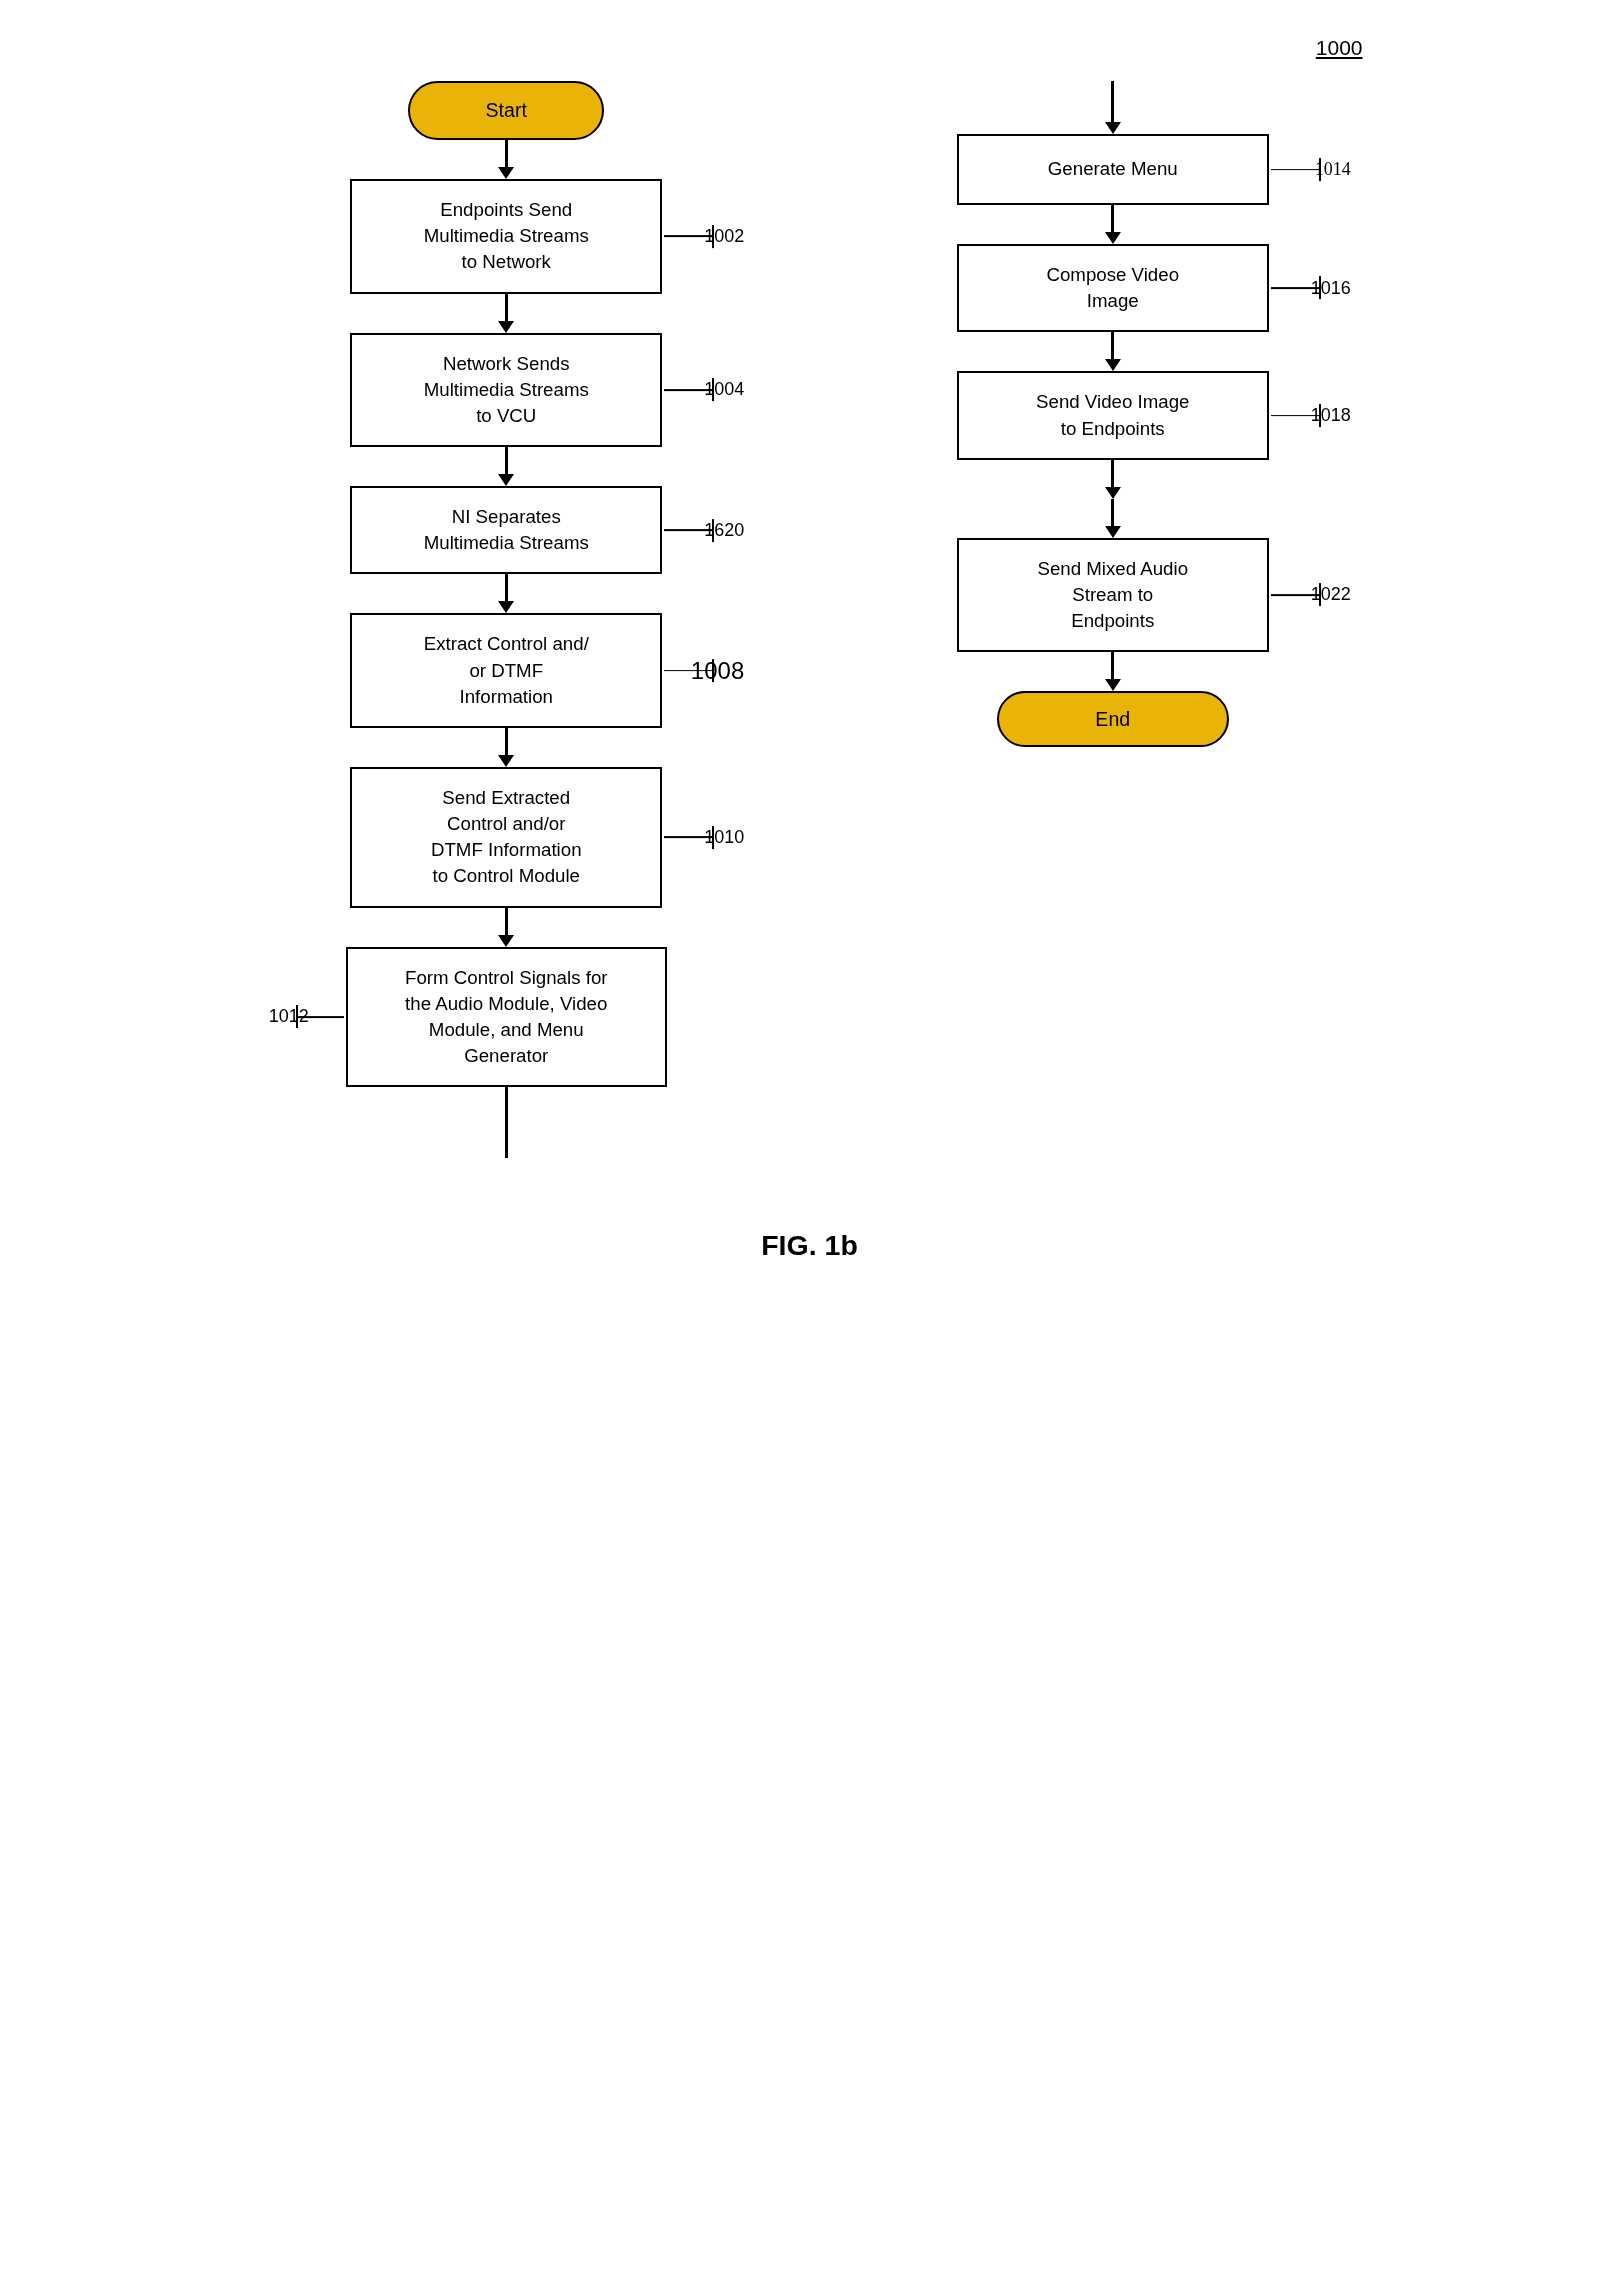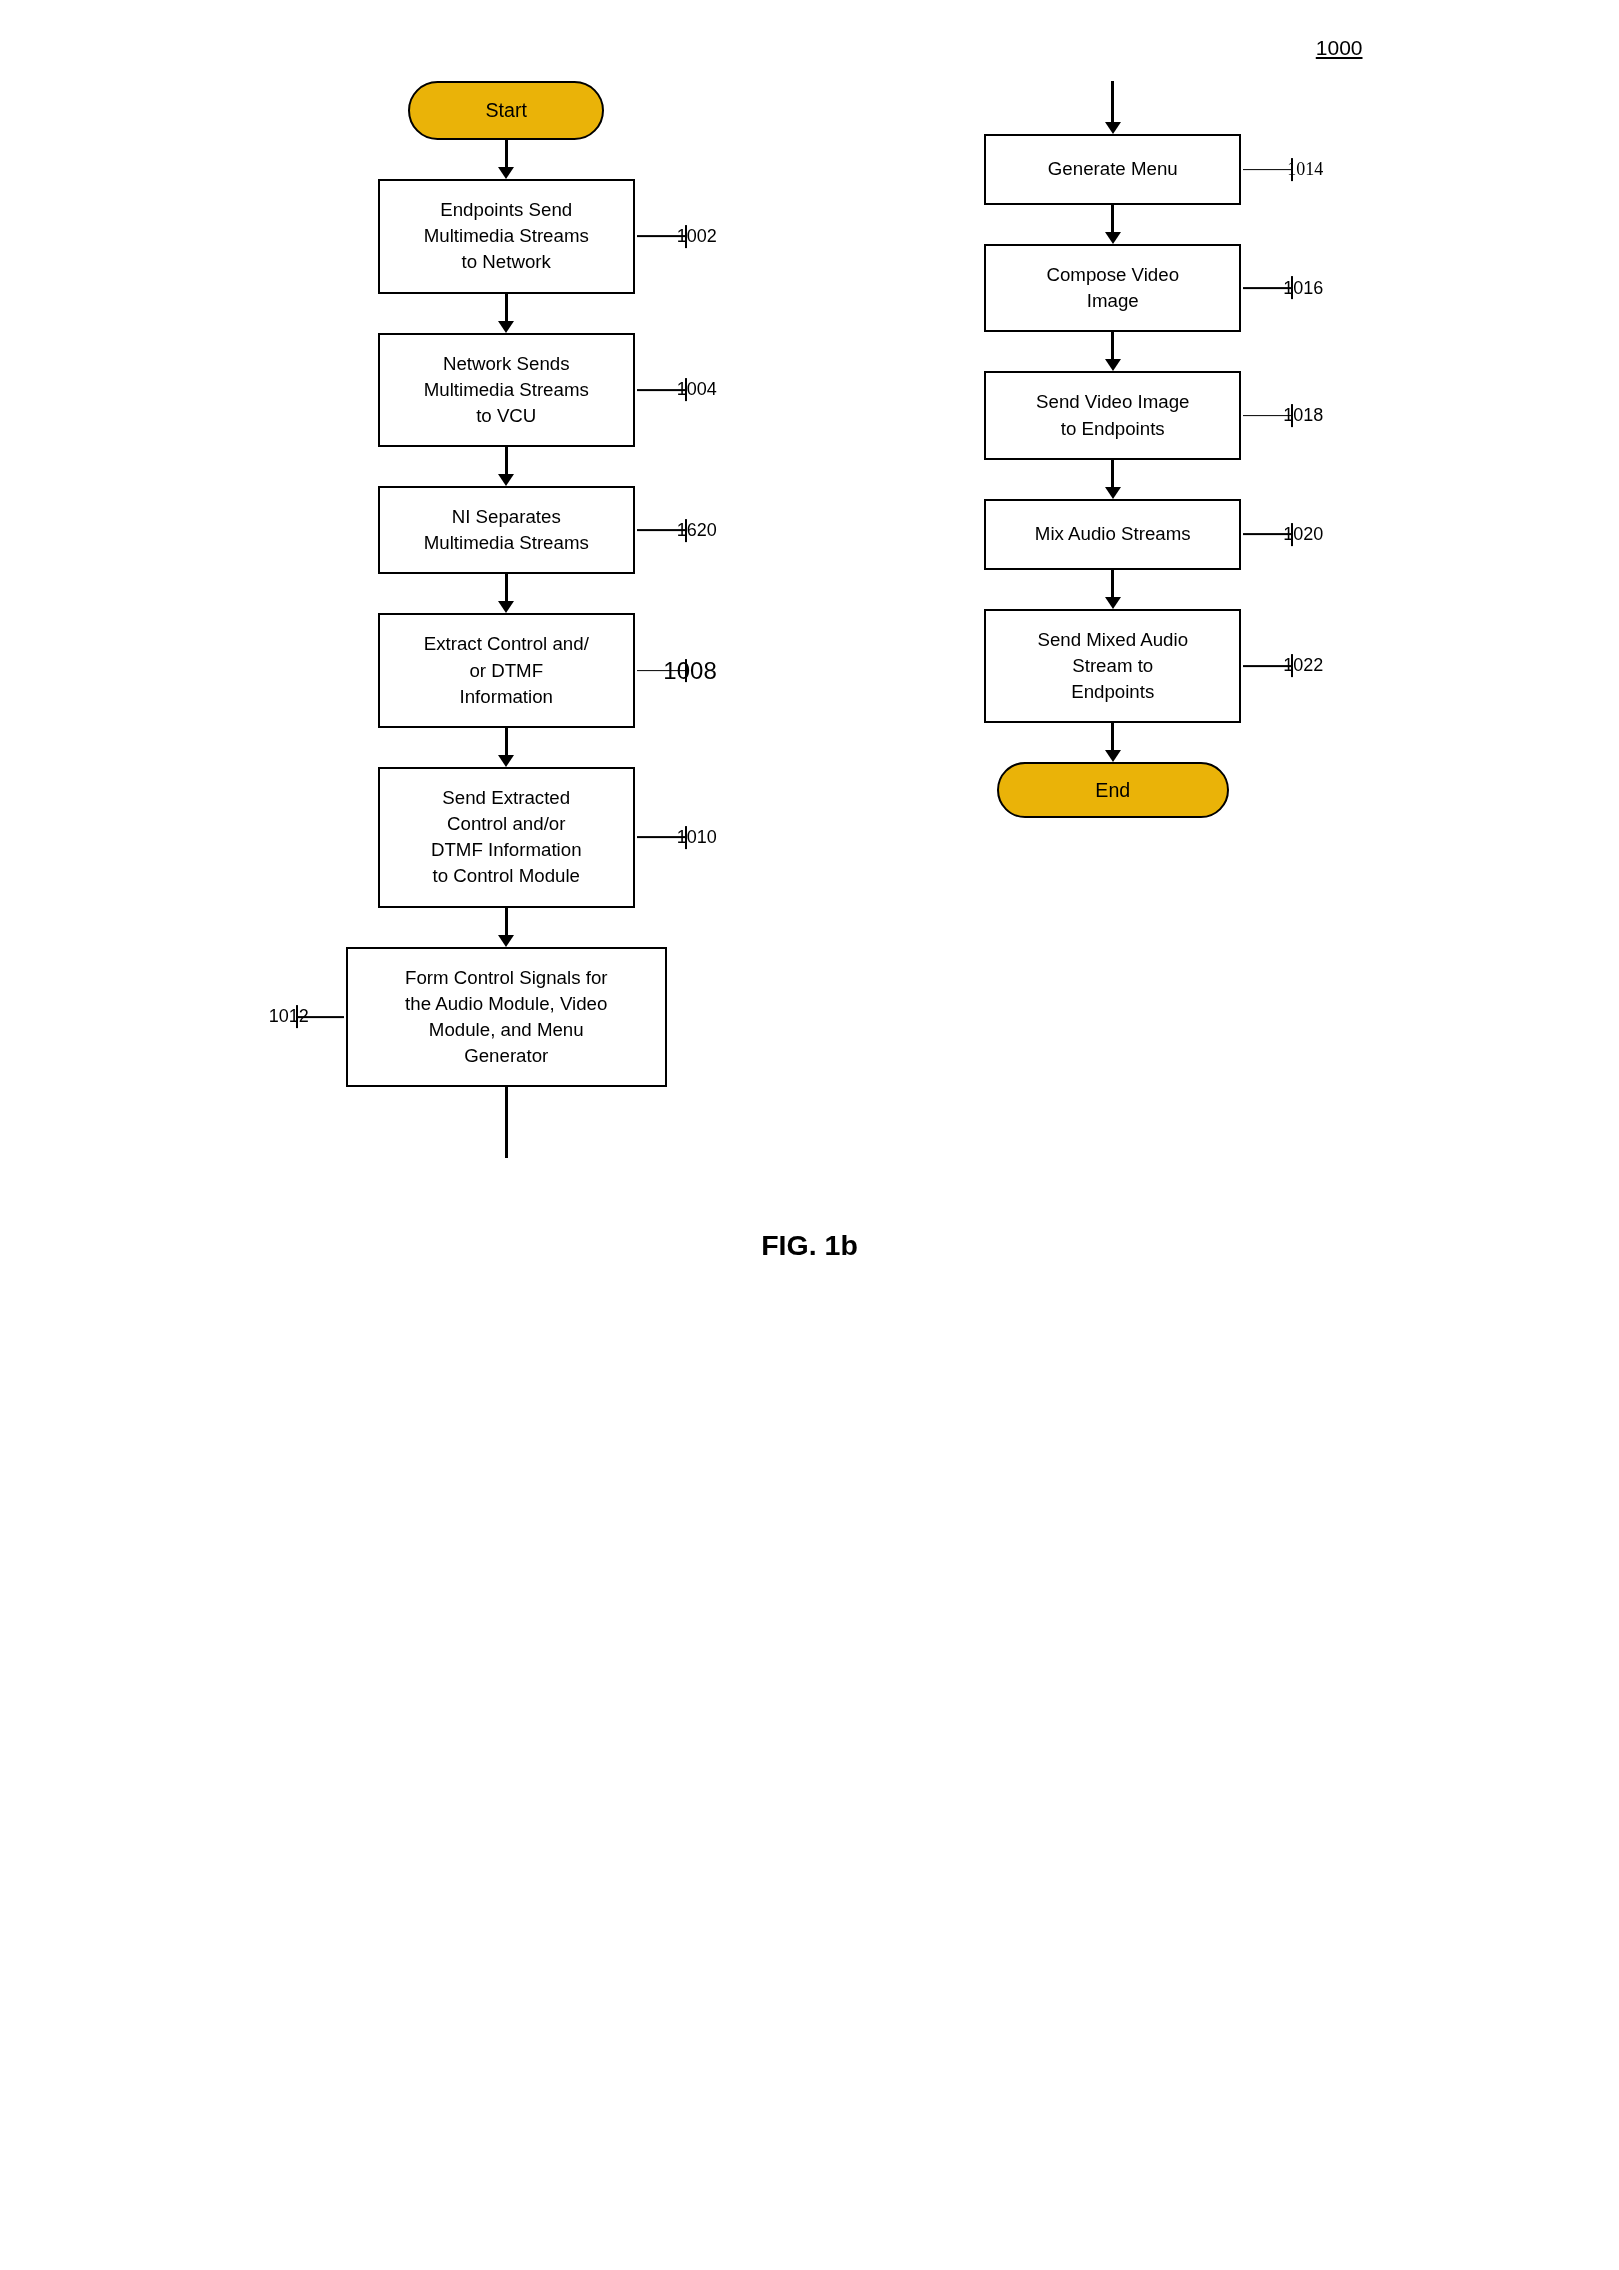--- a/index.html
+++ b/index.html
@@ -47,21 +47,21 @@
       align-items: center;
       justify-content: center;
     }
     .rect {
       border: 2.2px solid #000;
       padding: 16px 21.4px;
       text-align: center;
       font-size: 18.7px;
       font-weight: normal;
       background: #fff;
-      width: 257px;
+      width: 312px;
       min-height: 71px;
       display: flex;
       align-items: center;
       justify-content: center;
       line-height: 1.4;
     }
     .node-wrapper {
       display: flex;
       align-items: center;
       position: relative;
@@ -246,25 +246,20 @@
 to Endpoints</div>
         <div class="bracket-line"></div>
         <span style="position:absolute;right:-82px;font-size:18px;">1018</span>
       </div>
 
       <div class="arrow-spacer" style="height:39px;">
         <div class="arrow-line"></div>
         <div class="arrow-head-down"></div>
       </div>
 
-      <div class="node-wrapper">
-        <div class="rect" style="white-space:pre-line;">Mix Audio Streams</div>
-        <div class="bracket-line"></div>
-        <span style="position:absolute;right:-82px;font-size:18px;">1020</span>
-      </div>
 
       <div class="arrow-spacer" style="height:39px;">
         <div class="arrow-line"></div>
         <div class="arrow-head-down"></div>
       </div>
 
       <div class="node-wrapper">
         <div class="rect" style="white-space:pre-line;">Send Mixed Audio
 Stream to
 Endpoints</div>

